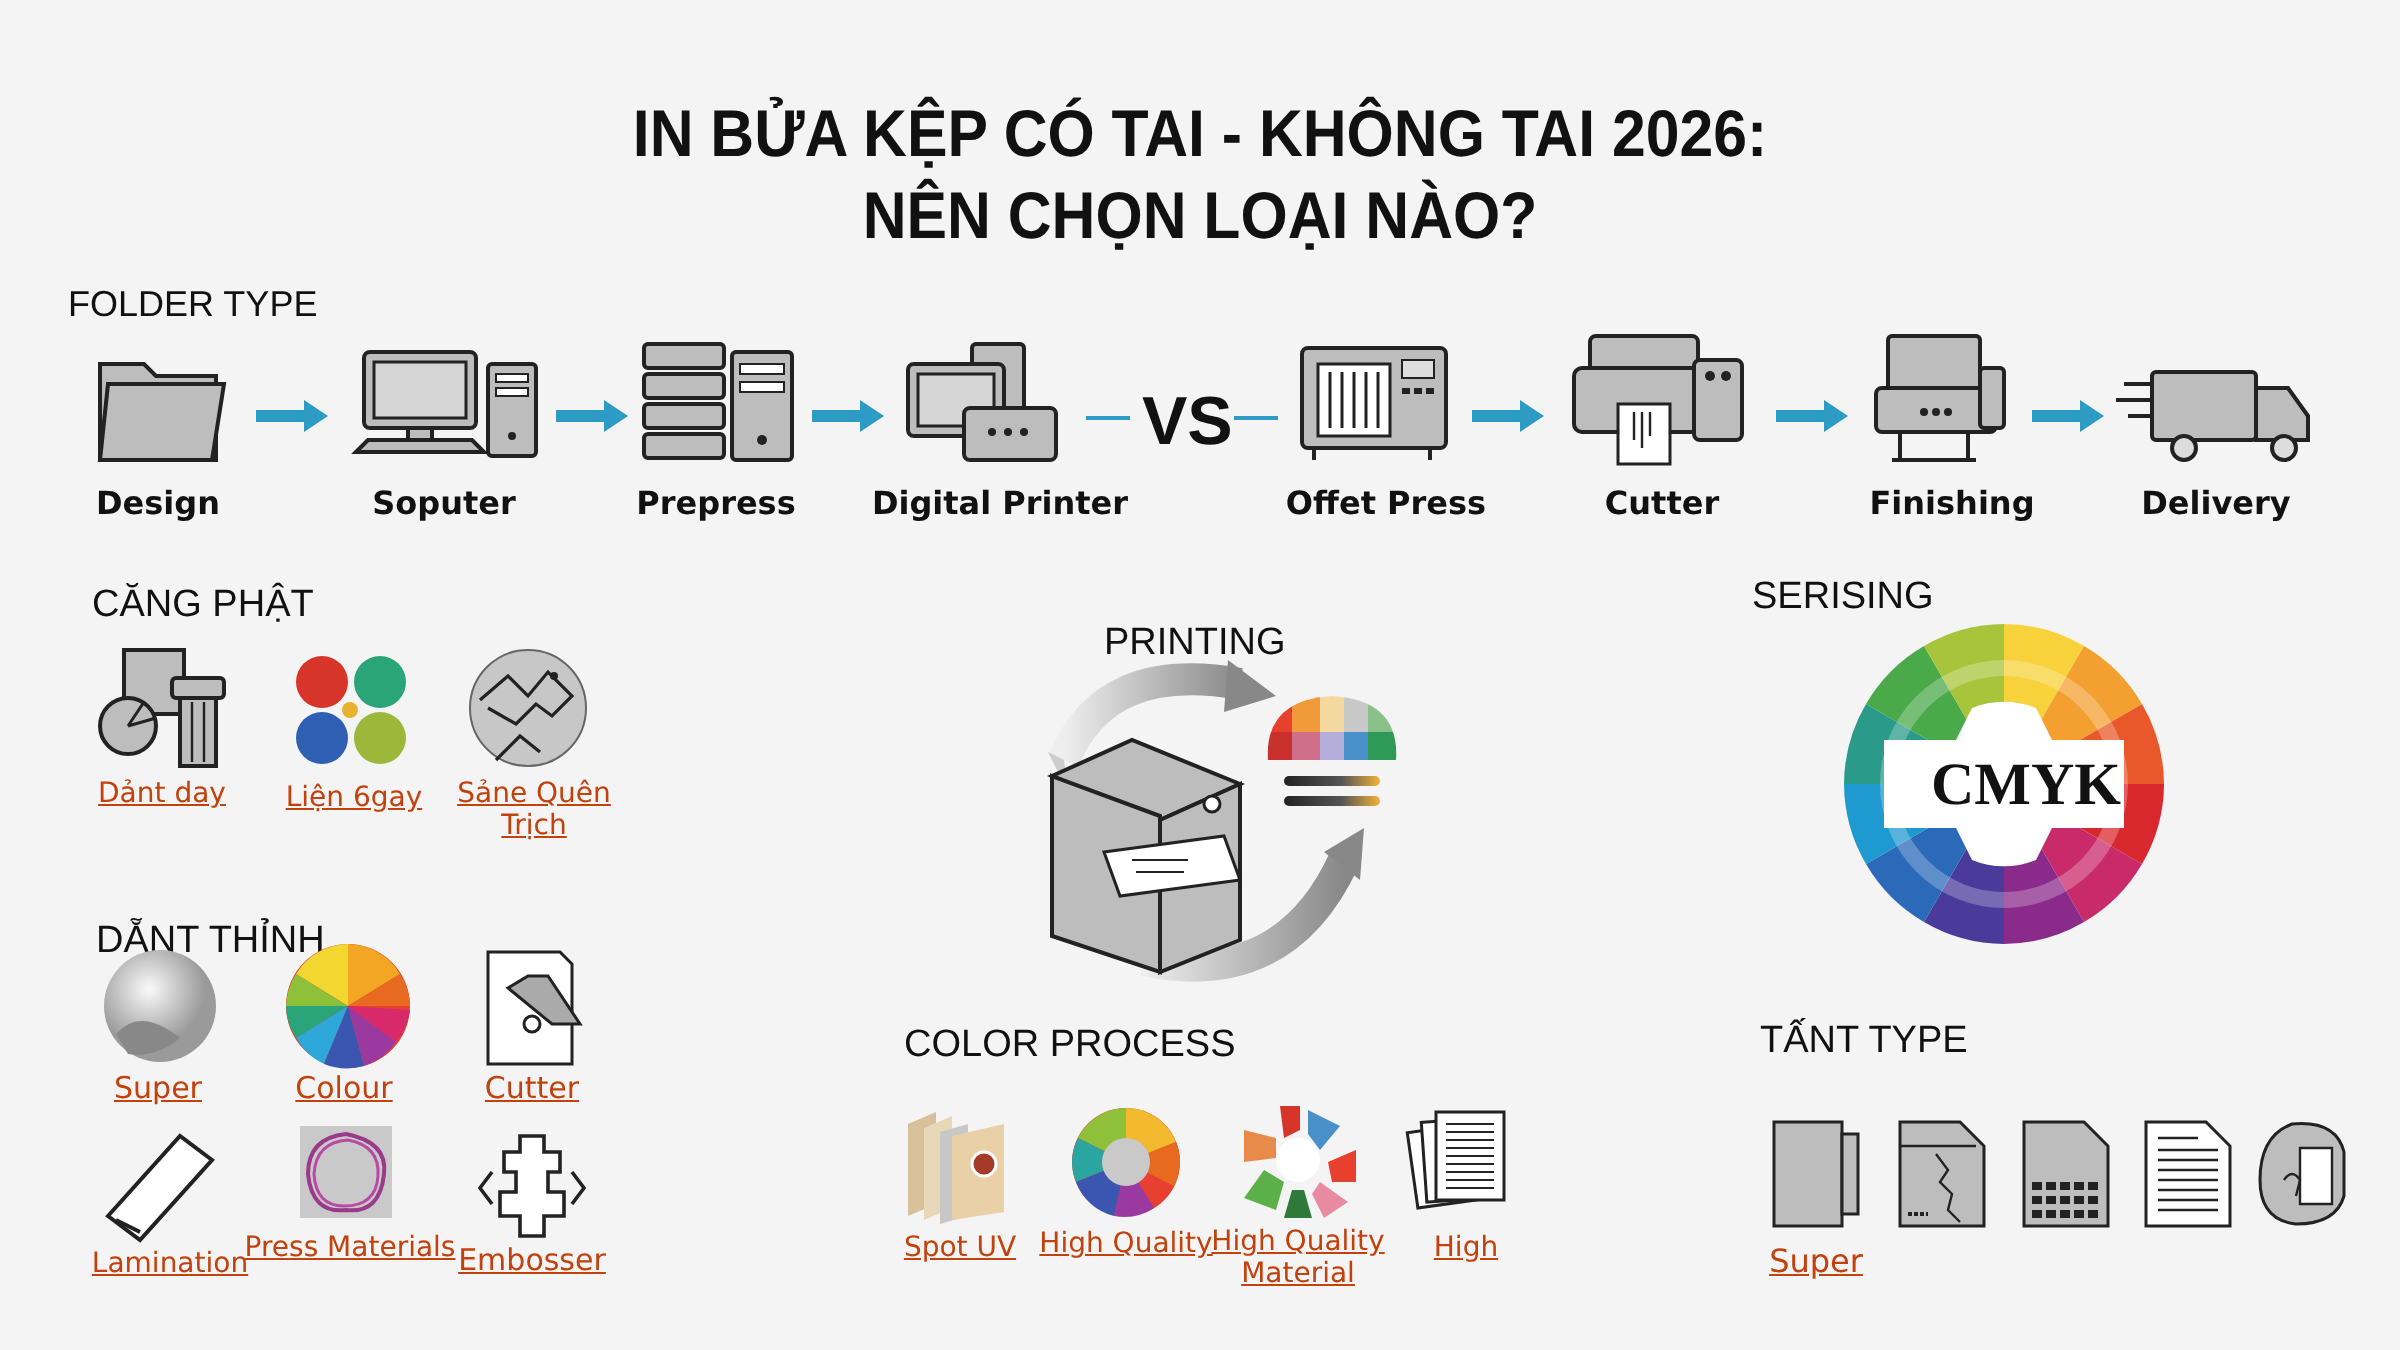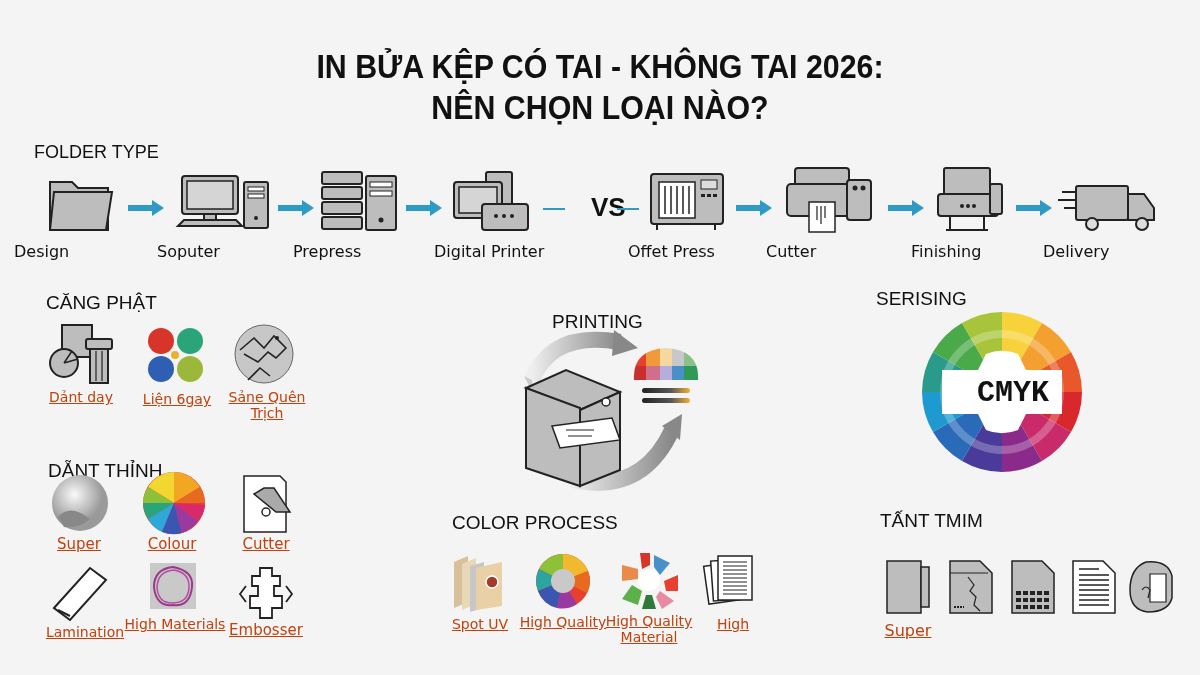--- a/index.html
+++ b/index.html
@@ -1,21 +1,21 @@
 <!DOCTYPE html>
 <html><head>
 <meta charset="utf-8">
 <style>
   html,body{margin:0;padding:0;}
   body{width:1200px;height:675px;background:#f4f4f4;font-family:"DejaVu Sans",sans-serif;color:#111;position:relative;overflow:hidden;}
   .abs{position:absolute;}
   .title{left:0;width:1200px;text-align:center;font-family:"Liberation Sans",sans-serif;font-weight:bold;font-size:33px;line-height:40px;top:47px;letter-spacing:0px;transform:scaleX(0.92);}
   .title2{top:88px;}
   .sec{font-family:"Liberation Sans",sans-serif;font-weight:normal;font-size:19px;color:#111;}
-  .flow-label{font-size:16px;width:130px;color:#111;}
+  .flow-label{font-size:16px;text-align:center;width:130px;color:#111;font-weight:bold;}
   .lbl{font-size:14px;text-align:center;width:110px;line-height:16px;color:#c2410c;text-decoration:underline;}
   .arrow{width:38px;height:16px;}
   .ic{stroke:#222;stroke-width:2;fill:#bdbdbd;}
   svg{overflow:visible;}
 </style>
 </head>
 <body>
 
 <div class="abs title">IN BỬA KỆP CÓ TAI - KHÔNG TAI 2026:</div>
 <div class="abs title title2">NÊN CHỌN LOẠI NÀO?</div>
@@ -94,21 +94,21 @@
 <svg class="abs arrow" style="left:128px;top:200px">
     <path d="M0 5 h24 v-5 l12 8 l-12 8 v-5 h-24z" fill="#2e9bc4"></path>
   </svg>
 <svg class="abs arrow" style="left:278px;top:200px">
     <path d="M0 5 h24 v-5 l12 8 l-12 8 v-5 h-24z" fill="#2e9bc4"></path>
   </svg>
 <svg class="abs arrow" style="left:406px;top:200px">
     <path d="M0 5 h24 v-5 l12 8 l-12 8 v-5 h-24z" fill="#2e9bc4"></path>
   </svg>
 <div class="abs" style="left:543px;top:208px;width:22px;height:2px;background:#2e9bc4"></div>
-<div class="abs" style="left:571px;top:192px;font-family:'Liberation Sans',sans-serif;font-weight:bold;font-size:26px;margin-left:20px;">VS</div>
+<div class="abs" style="left:571px;top:192px;font-family:'Liberation Sans',sans-serif;font-weight:bold;font-size:34px;">VS</div>
 <div class="abs" style="left:617px;top:208px;width:22px;height:2px;background:#2e9bc4"></div>
 <svg class="abs arrow" style="left:736px;top:200px">
     <path d="M0 5 h24 v-5 l12 8 l-12 8 v-5 h-24z" fill="#2e9bc4"></path>
   </svg>
 <svg class="abs arrow" style="left:888px;top:200px">
     <path d="M0 5 h24 v-5 l12 8 l-12 8 v-5 h-24z" fill="#2e9bc4"></path>
   </svg>
 <svg class="abs arrow" style="left:1016px;top:200px">
     <path d="M0 5 h24 v-5 l12 8 l-12 8 v-5 h-24z" fill="#2e9bc4"></path>
   </svg>
@@ -187,21 +187,21 @@
 <svg class="abs" style="left:150px;top:563px" width="48" height="48">
   <rect x="0" y="0" width="46" height="46" fill="#c9c9c9"></rect>
   <path d="M23 4 Q44 8 42 24 Q40 44 23 42 Q6 44 4 24 Q4 6 23 4z" fill="none" stroke="#9a3a8a" stroke-width="2"></path>
   <path d="M24 7 Q40 10 39 25 Q38 40 22 40 Q8 40 7 24 Q8 8 24 7z" fill="none" stroke="#b84aa6" stroke-width="1.5"></path>
 </svg>
 <svg class="abs" style="left:238px;top:566px" width="56" height="56">
   <path d="M22 2 h12 v8 h8 v10 h-6 v10 h8 v12 h-10 v10 h-12 v-10 h-10 v-12 h8 v-10 h-6 v-10 h8z" fill="#fff" stroke="#222" stroke-width="1.8"></path>
   <path d="M8 20 l-6 8 l6 8 M48 20 l6 8 l-6 8" fill="none" stroke="#222" stroke-width="1.8"></path>
 </svg>
 <div class="abs lbl" style="left:30px;top:624px">Lamination</div>
-<div class="abs lbl" style="left:120px;top:616px;width:110px">High Materials</div>
+<div class="abs lbl" style="left:120px;top:616px;width:110px">Press Materials</div>
 <div class="abs lbl" style="left:211px;top:622px;font-size:15px">Embosser</div>
 
 <div class="abs sec" style="left:510px;top:311px;margin-left:42px;">PRINTING</div>
 <svg class="abs" style="left:512px;top:330px" width="200" height="160">
   <defs>
     <linearGradient id="ag" x1="0" x2="1">
         <stop offset="0" stop-color="#eee"></stop>
         <stop offset="1" stop-color="#888"></stop>
       </linearGradient>
   </defs>
@@ -297,23 +297,23 @@
     <path d="M0 0 L0 80 A80 80 0 0 1 -40 69z" fill="#4a3a9a"></path>
     <path d="M0 0 L-40 69 A80 80 0 0 1 -69 40z" fill="#2a6ab8"></path>
     <path d="M0 0 L-69 40 A80 80 0 0 1 -80 0z" fill="#1f9ad0"></path>
     <path d="M0 0 L-80 0 A80 80 0 0 1 -69 -40z" fill="#2a9a8a"></path>
     <path d="M0 0 L-69 -40 A80 80 0 0 1 -40 -69z" fill="#4aaa4a"></path>
     <path d="M0 0 L-40 -69 A80 80 0 0 1 0 -80z" fill="#a8c43a"></path>
     <circle r="58" fill="none" stroke="rgba(255,255,255,0.25)" stroke-width="8"></circle>
     <path d="M-60 -22 L-24 -22 L-16 -38 A42 42 0 0 1 16 -38 L24 -22 L60 -22 L60 22 L24 22 L16 38 A42 42 0 0 1 -16 38 L-24 22 L-60 22z" fill="#fff"></path>
   </g>
 </svg>
-<div class="abs" style="left:958px;top:376px;width:110px;text-align:center;font-family:Liberation Mono, monospace;font-weight:bold;font-size:30px;">CMYK</div>
-
-<div class="abs sec" style="left:880px;top:510px;">TẤNT TMIM</div>
+<div class="abs" style="left:958px;top:376px;width:110px;text-align:center;font-family:Liberation Serif, serif;font-weight:bold;font-size:30px;">CMYK</div>
+
+<div class="abs sec" style="left:880px;top:510px;">TẤNT TYPE</div>
 <svg class="abs" style="left:885px;top:559px" width="46" height="56">
   <rect x="2" y="2" width="34" height="52" fill="#bdbdbd" stroke="#222" stroke-width="1.5"></rect>
   <rect x="36" y="8" width="8" height="40" fill="#bdbdbd" stroke="#222" stroke-width="1.5"></rect>
 </svg>
 <svg class="abs" style="left:948px;top:559px" width="46" height="56">
   <path d="M2 2 h30 l12 12 v40 h-42z" fill="#bdbdbd" stroke="#222" stroke-width="1.5"></path>
   <path d="M2 14 h38" stroke="#222" stroke-width="1.2"></path>
   <path d="M20 18 l6 8 l-4 6 l6 6 l-2 8 l6 6" fill="none" stroke="#222" stroke-width="1.2"></path>
   <path d="M6 48 h10" stroke="#222" stroke-width="2" stroke-dasharray="2 1"></path>
 </svg>

